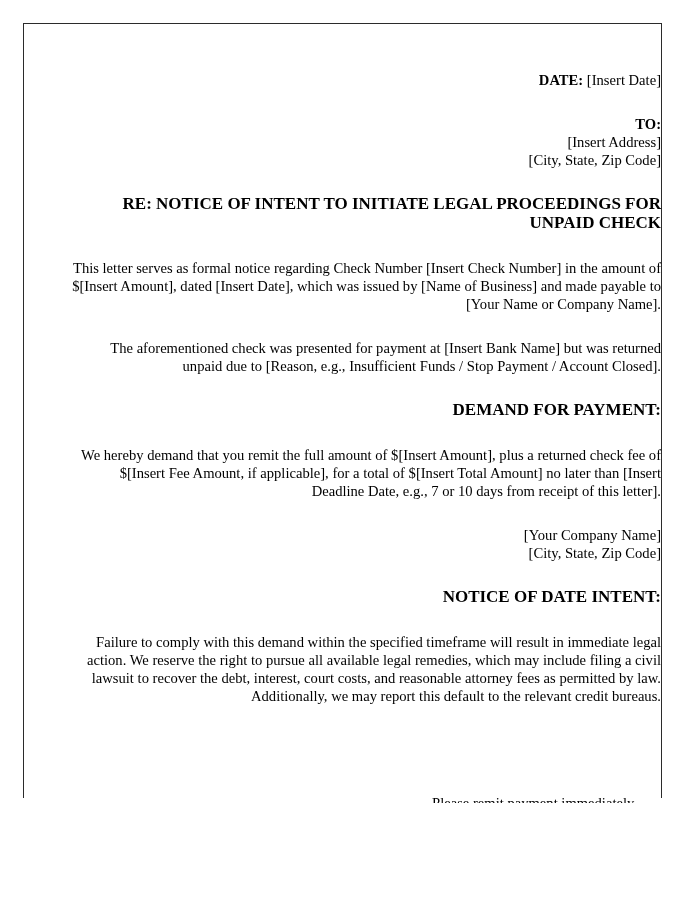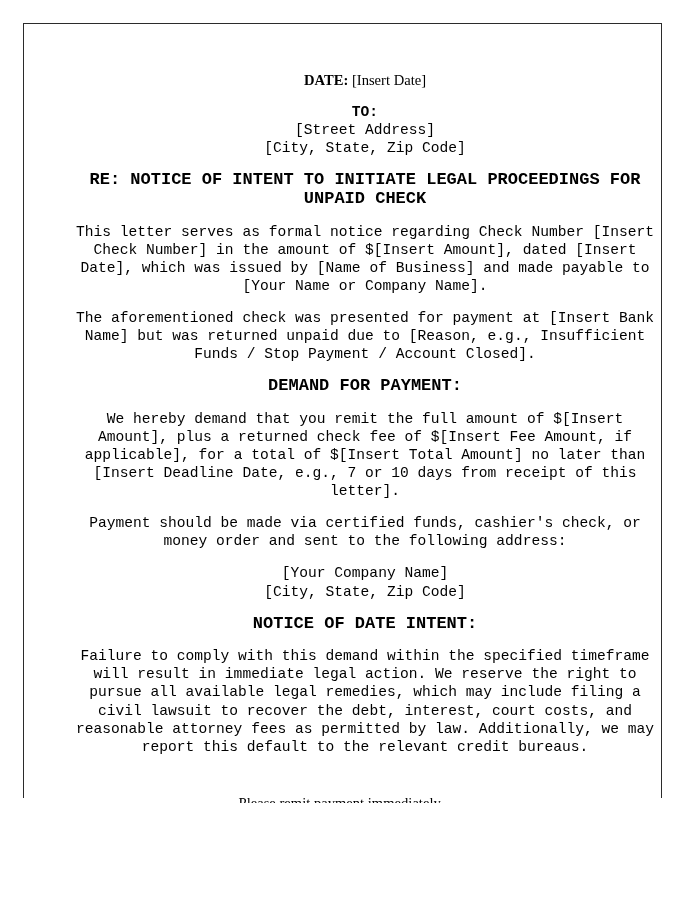--- a/index.html
+++ b/index.html
@@ -33,26 +33,25 @@
   .page-body {
     position: absolute;
     left: 45px;
     top: 47px;
     width: 592px;
   }
 
   .block {
     font-size: 14.6px;
     line-height: 18.1px;
-    text-align: center;
+    text-align: right;
   }
 
   .block + .block {
-    margin-top: 14px;
-    font-family: Liberation Mono, monospace;
+    margin-top: 26px;
   }
 
   .bold {
     font-weight: bold;
   }
 
   .heading {
     font-weight: bold;
     font-size: 17px;
     line-height: 18.6px;
@@ -82,33 +81,32 @@
 <div class="page-frame">
   <div class="page-body">
 
     <div class="block">
       <span class="bold">DATE:</span>
       <span>[Insert Date]</span>
     </div>
 
     <div class="block">
       <span class="addr-line bold">TO:</span>
-      <span class="addr-line">[Street Address]</span>
+      <span class="addr-line">[Insert Address]</span>
       <span class="addr-line">[City, State, Zip Code]</span>
     </div>
 
     <div class="block heading">RE: NOTICE OF INTENT TO INITIATE LEGAL PROCEEDINGS FOR UNPAID CHECK</div>
 
 
     <div class="block">This letter serves as formal notice regarding Check Number [Insert Check Number] in the amount of $[Insert Amount], dated [Insert Date], which was issued by [Name of Business] and made payable to [Your Name or Company Name].</div>
     <div class="block">The aforementioned check was presented for payment at [Insert Bank Name] but was returned unpaid due to [Reason, e.g., Insufficient Funds / Stop Payment / Account Closed].</div>
 
     <div class="block heading">DEMAND FOR PAYMENT:</div>
     <div class="block">We hereby demand that you remit the full amount of $[Insert Amount], plus a returned check fee of $[Insert Fee Amount, if applicable], for a total of $[Insert Total Amount] no later than [Insert Deadline Date, e.g., 7 or 10 days from receipt of this letter].</div>
-    <div class="block">Payment should be made via certified funds, cashier's check, or money order and sent to the following address:</div>
 
     <div class="block">
       <span class="addr-line">[Your Company Name]</span>
       <span class="addr-line">[City, State, Zip Code]</span>
     </div>
 
     <div class="block heading">NOTICE OF DATE INTENT:</div>
     <div class="block">Failure to comply with this demand within the specified timeframe will result in immediate legal action. We reserve the right to pursue all available legal remedies, which may include filing a civil lawsuit to recover the debt, interest, court costs, and reasonable attorney fees as permitted by law. Additionally, we may report this default to the relevant credit bureaus.</div>
 
   </div>

